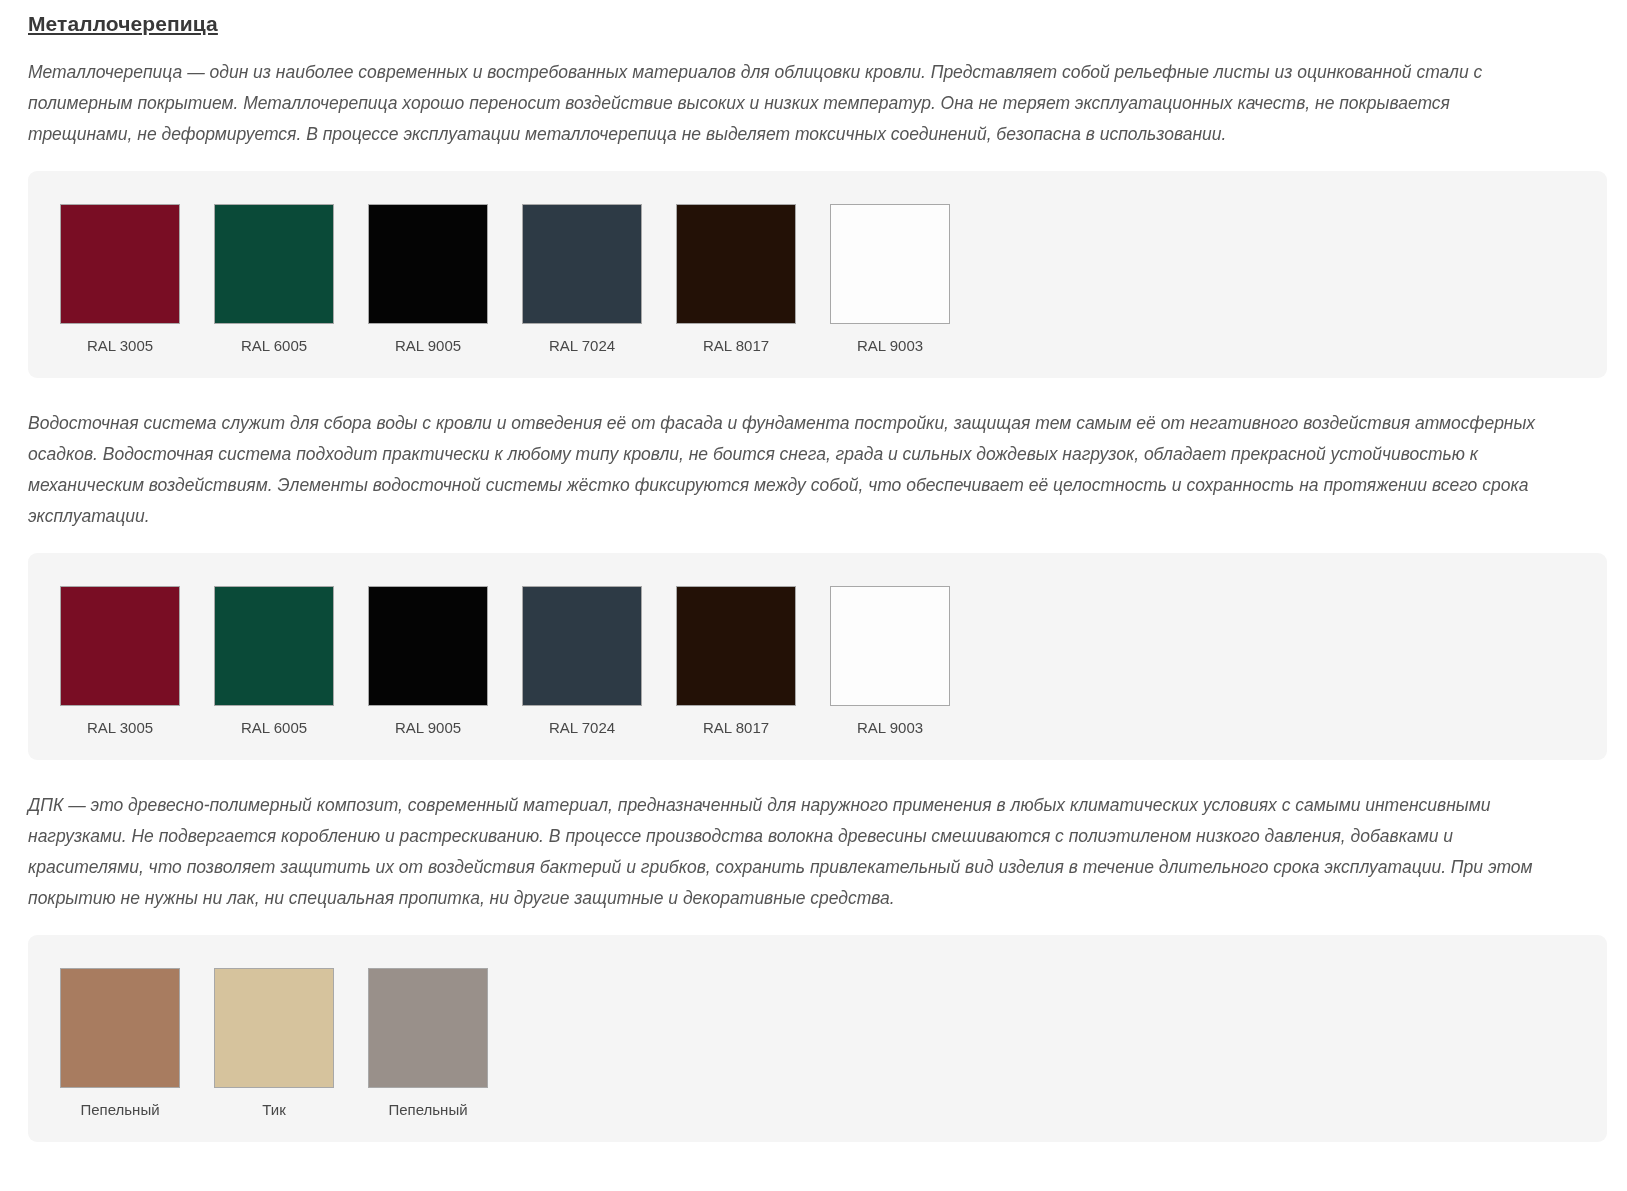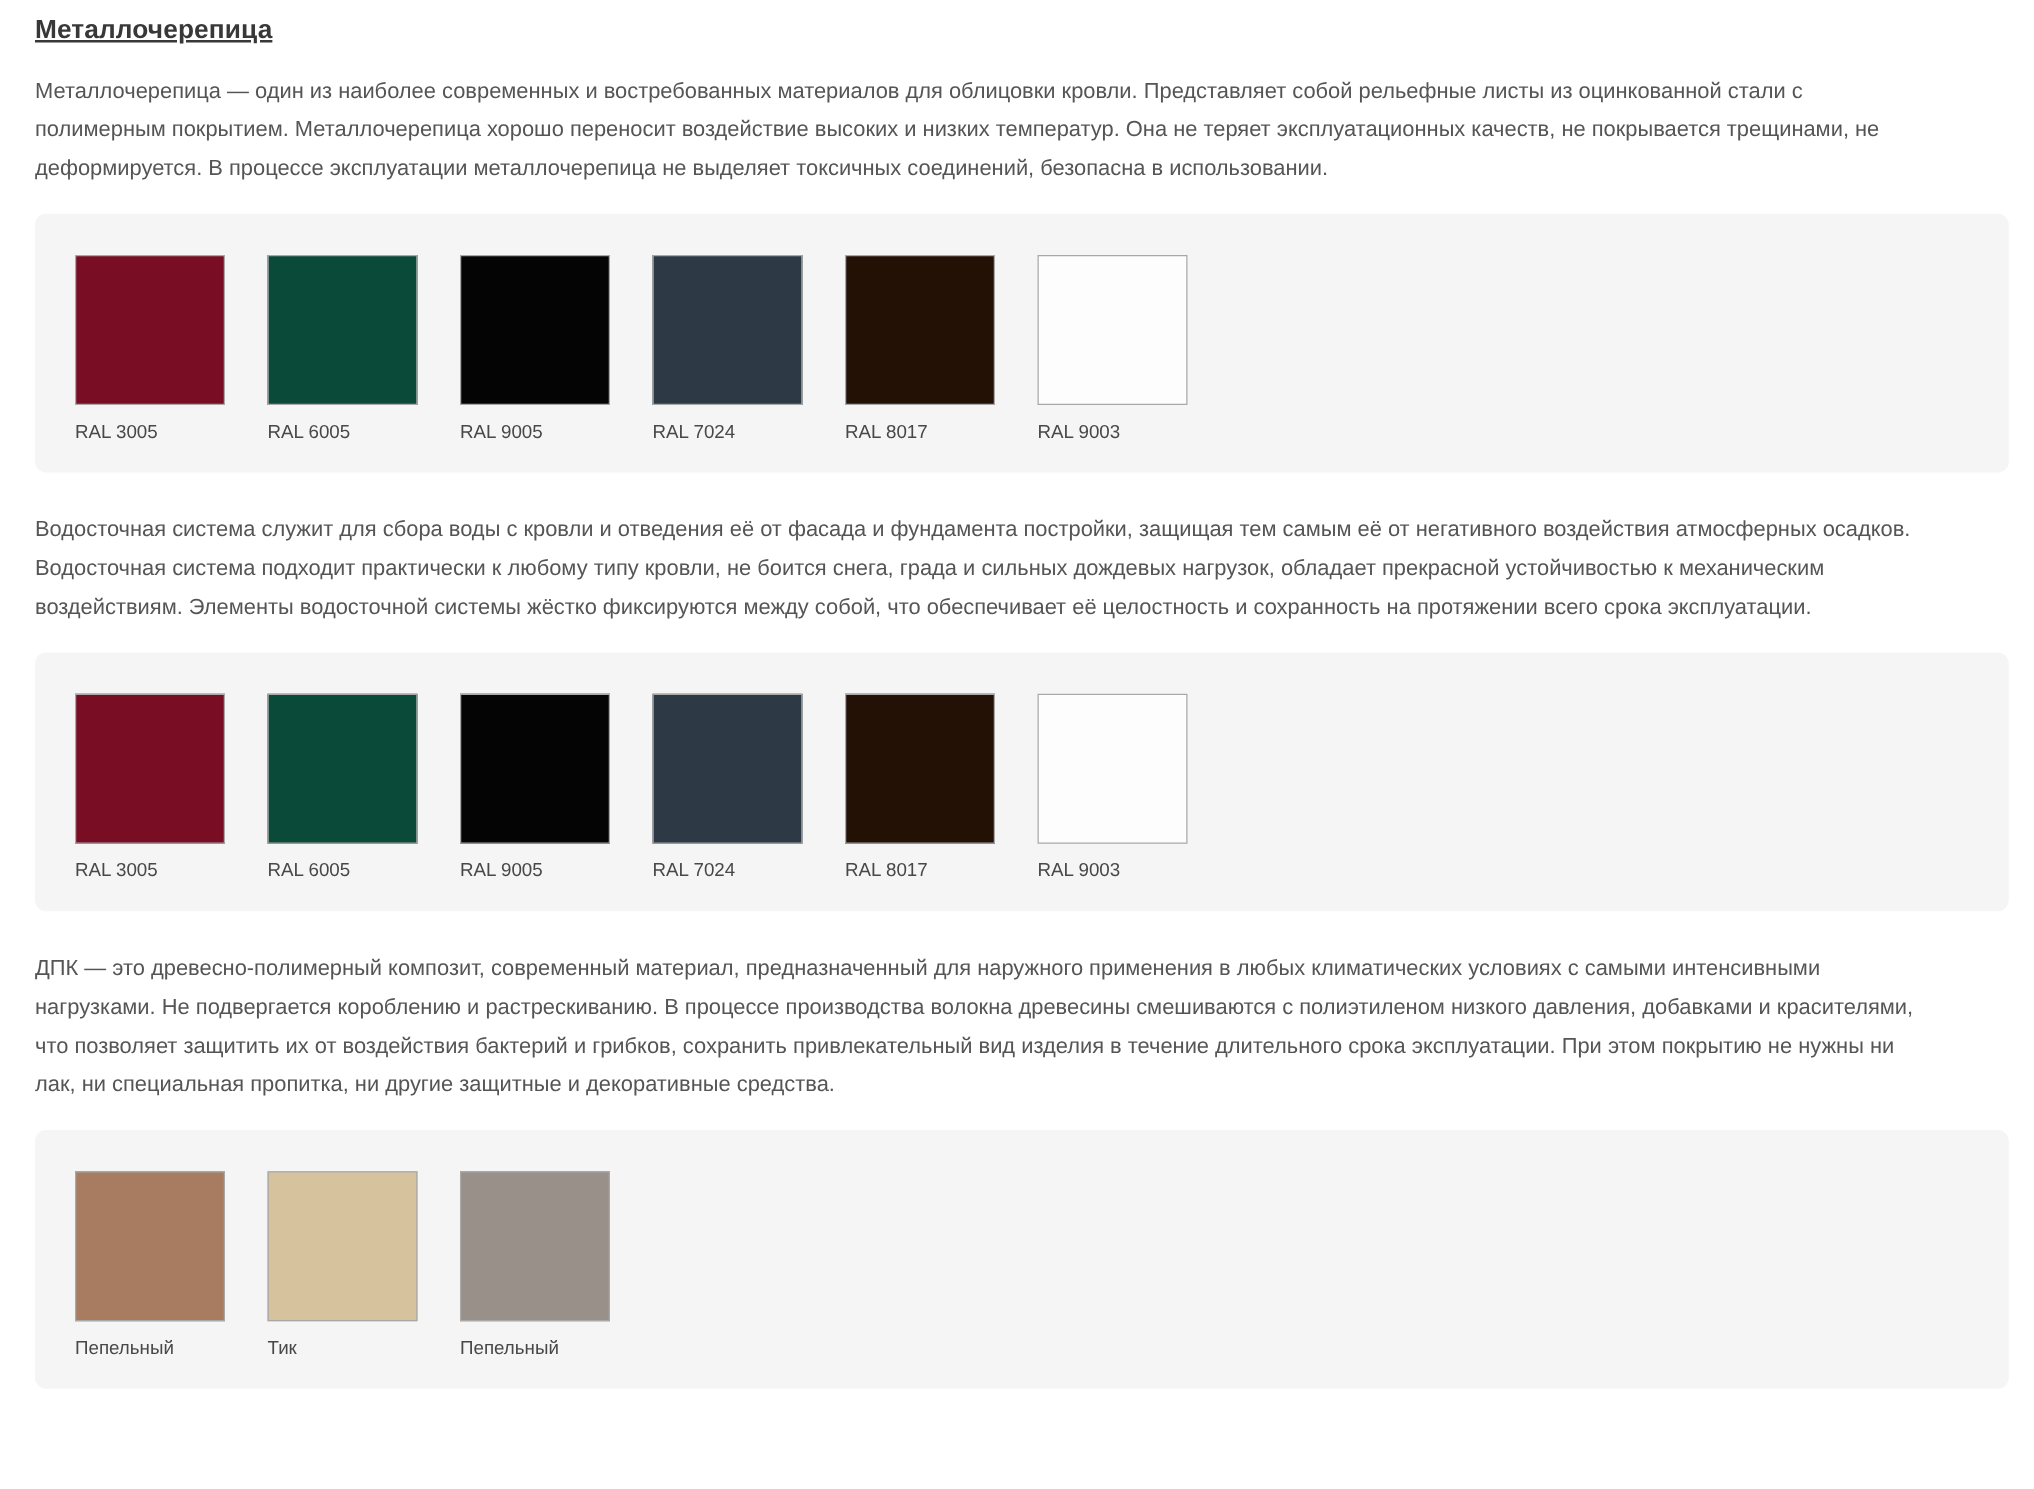--- a/index.html
+++ b/index.html
@@ -26,20 +26,21 @@
     margin: 4px 0 21px 0;
     letter-spacing: 0.1px;
     text-decoration: underline;
   }
   .section-description {
     font-size: 17.5px;
     line-height: 31px;
     color: var(--body-color);
     max-width: 1516px;
     margin: 0 0 21px 0;
+    font-style: italic;
   }
   .palette-panel {
     width: 1579px;
     background: var(--panel-bg);
     border-radius: 9px;
     padding: 33px 30px 24px 32px;
     margin: 0 0 30px 0;
   }
   .palette-row {
     display: flex;
@@ -47,20 +48,21 @@
   }
   .swatch { width: 120px; }
   .chip {
     width: 120px;
     height: 120px;
     border: 1px solid var(--swatch-border);
   }
   .chip-label {
     display: block;
     width: 100%;
+    text-align: center;
     margin-top: 13px;
     font-size: 15px;
     color: var(--label-color);
     white-space: nowrap;
   }
 </style>
 </head>
 <body>
 
 <section>

